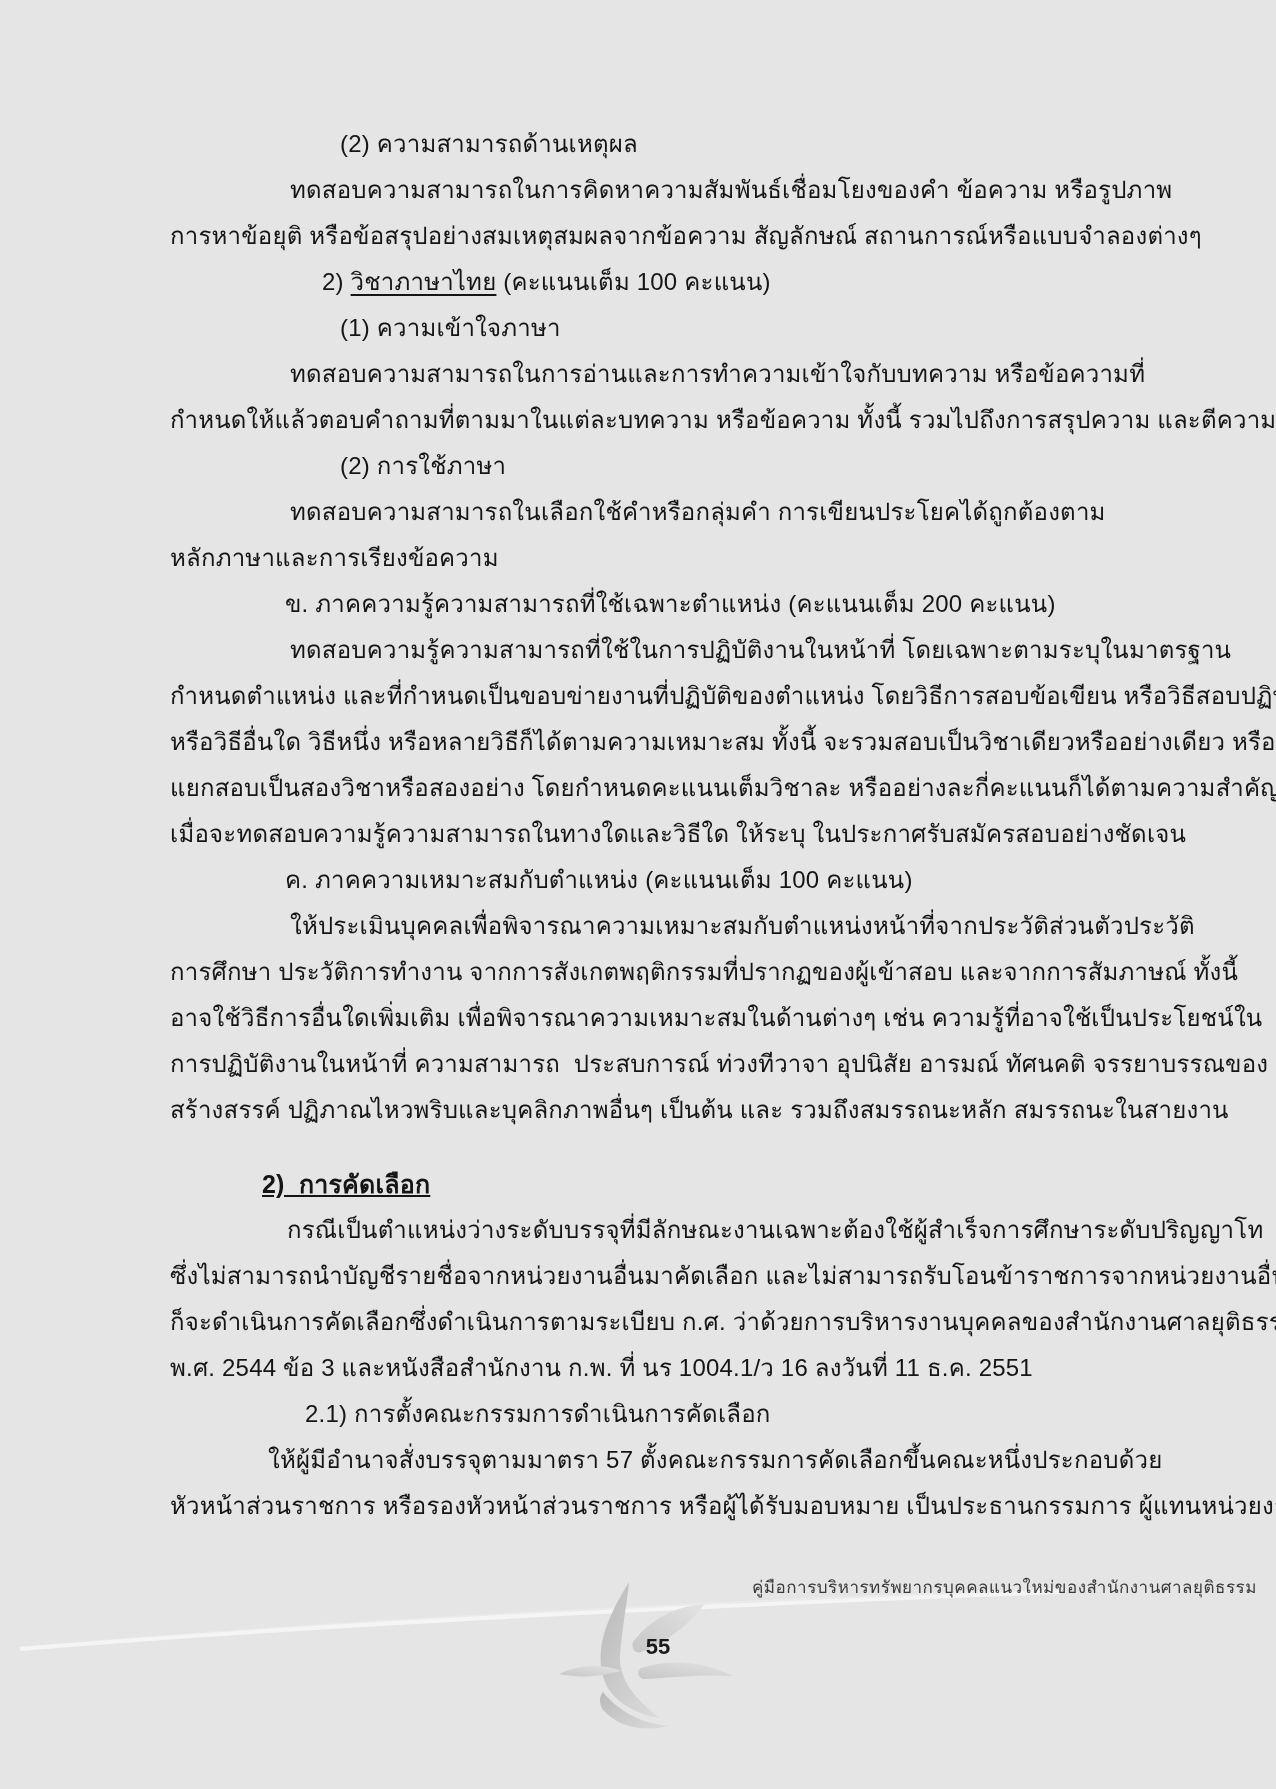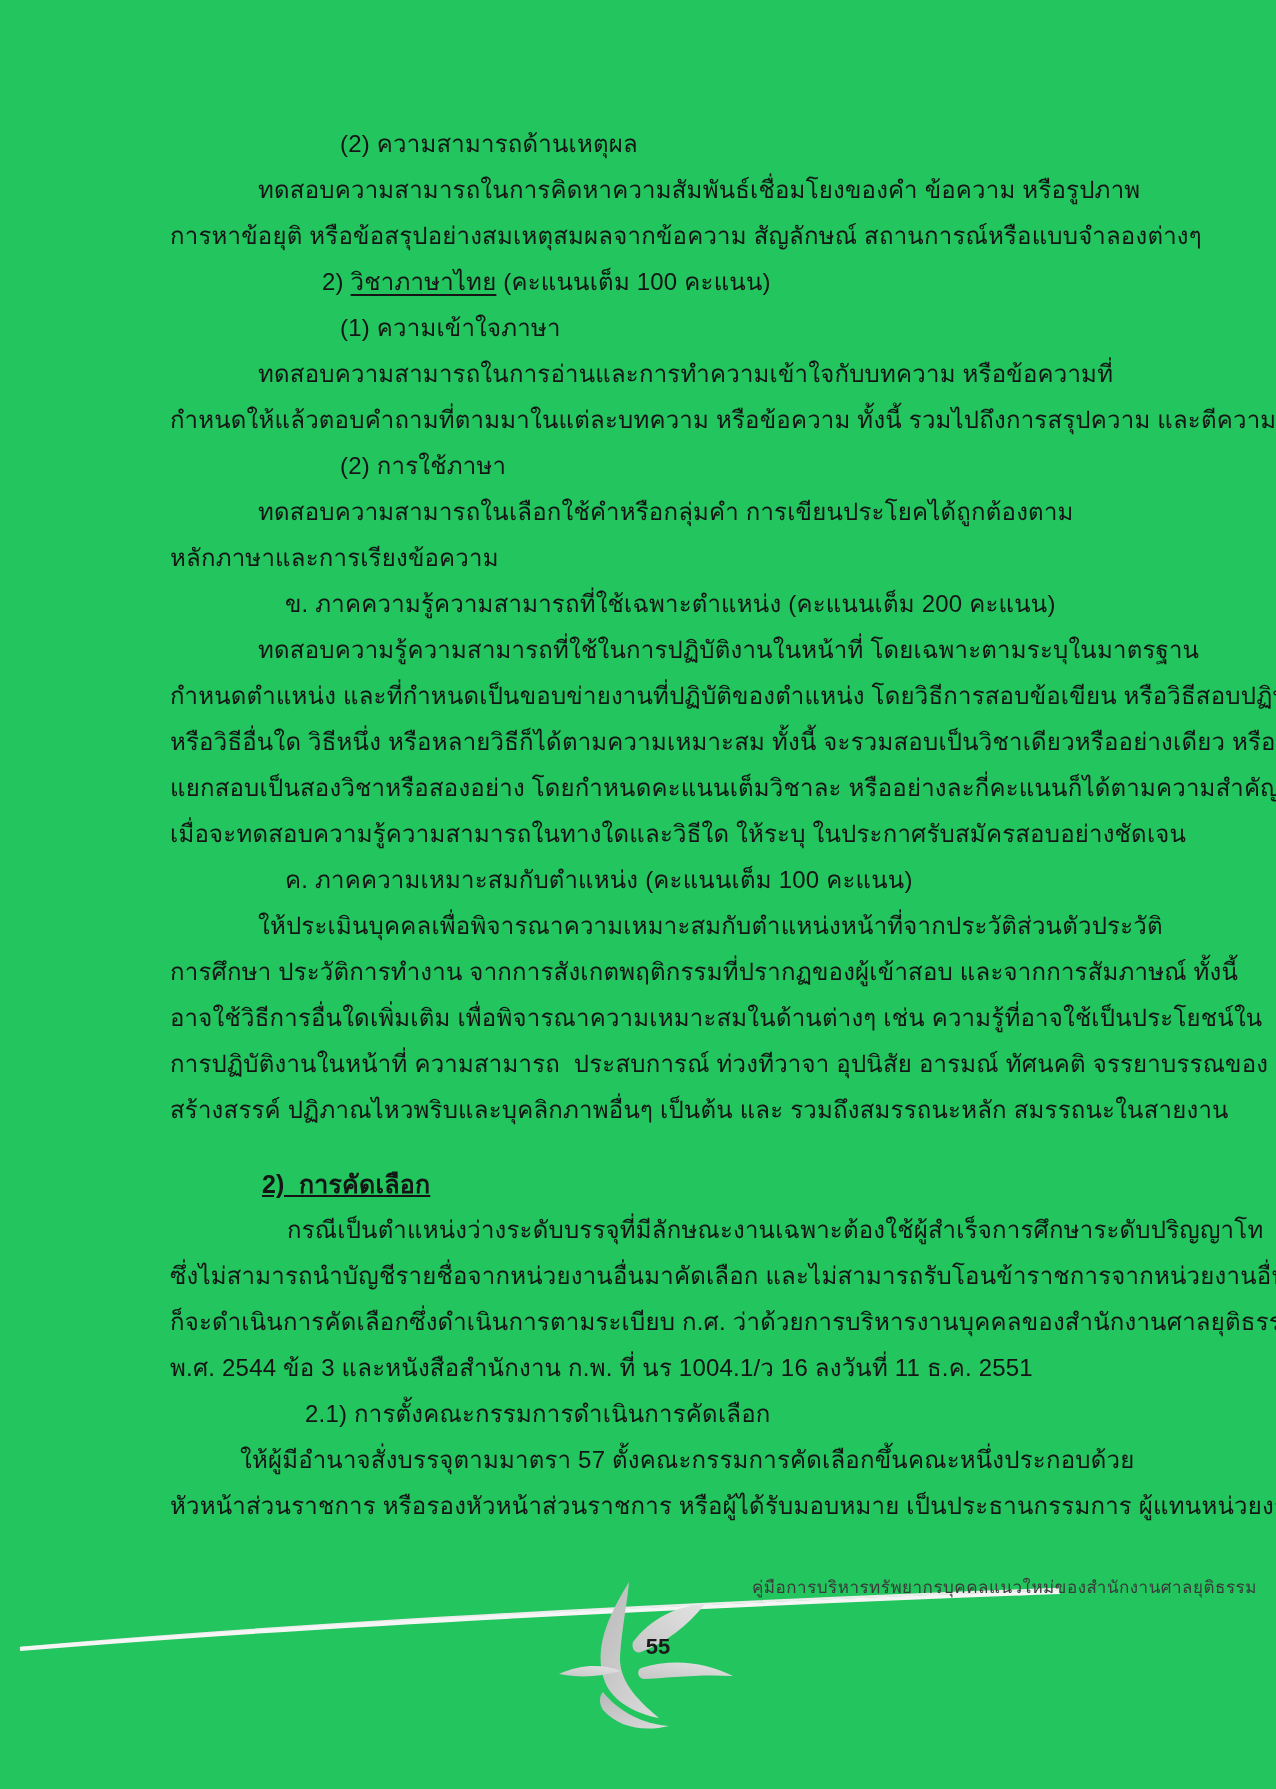--- a/index.html
+++ b/index.html
@@ -1,19 +1,19 @@
 <!DOCTYPE html>
 <html lang="th"><head>
 <meta charset="utf-8">
 <style>
   html,body{margin:0;padding:0;background:#ffffff;}
   .page{
     position:relative;
     width:1276px;height:1789px;
-    background:#22c55e;
+    background:#e5e5e5;
     overflow:hidden;
     font-family:"Liberation Sans", sans-serif;
     color:#111;
   }
   .doc-body{
     position:absolute;
     left:170px;top:121px;
     width:1000px;
   }
   .line{
@@ -24,23 +24,23 @@
     letter-spacing:0.2px;
   }
   .line.bold{font-weight:bold;font-size:25px;text-decoration:underline;}
   .line.gap{margin-top:28px;}
   .ind0{margin-left:0;}
   .ind1{margin-left:92px;}
   .ind2{margin-left:115px;}
   .ind3{margin-left:117px;}
   .ind4{margin-left:135px;}
   .ind5{margin-left:152px;}
-  .ind6{margin-left:70px;}
+  .ind6{margin-left:98px;}
   .ind7{margin-left:170px;}
-  .ind8{margin-left:88px;}
+  .ind8{margin-left:120px;}
   .u{text-decoration:underline;text-underline-offset:4px;text-align:right;}
 
   
   .footer-swoosh{
     position:absolute;left:0;top:1575px;width:1120px;height:90px;
     pointer-events:none;
   }
   .swirl{
     position:absolute;left:545px;top:1580px;width:190px;height:150px;
   }

